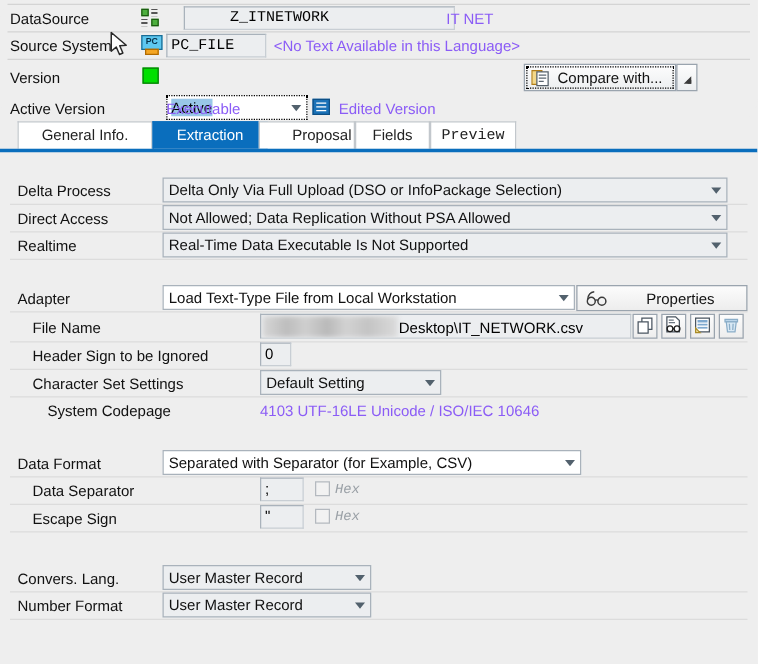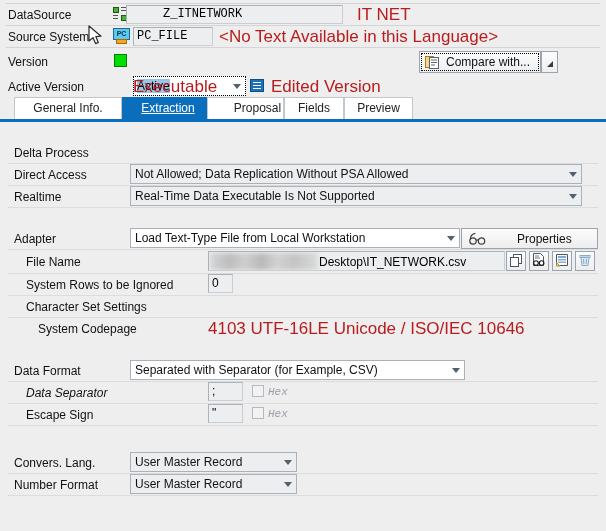--- a/index.html
+++ b/index.html
@@ -49,24 +49,24 @@
     font-size: 12px;
     line-height: 17px;
     padding: 0 3px;
     box-sizing: border-box;
     color: #000;
     white-space: nowrap;
     overflow: hidden;
   }
   .plain {
     position: absolute;
-    font-size: 17px;
+    font-size: 12px;
     white-space: nowrap;
     line-height: 16px;
-    color: #b91c1c;
+    color: #8b5cf6;
   }
 
   
   .icon-ds {
     position: absolute;
     width: 17px; height: 15px;
   }
   .icon-ds .sq { position: absolute; width: 6px; height: 6px; background: #4caf3d; border: 1px solid #1c5c12; box-sizing: border-box; }
   .icon-ds .dots { position: absolute; width: 5px; height: 6px; background:
       repeating-linear-gradient(to bottom, #555 0 1px, transparent 1px 3px); }
@@ -271,21 +271,21 @@
     <div class="hdr-row" style="top:4px;">
       <span class="lbl" style="left:8px; top:3px;">DataSource</span>
 
       <span class="icon-ds" style="left:113px; top:3px;">
         <span class="sq" style="left:0px; top:0px;"></span>
         <span class="dots" style="left:8px; top:0px;"></span>
         <span class="dots" style="left:0px; top:8px;"></span>
         <span class="sq" style="left:8px; top:8px;"></span>
       </span>
 
-      <span class="txtfield" style="left:126px; top:1px; width:217px; height:19px;padding-left:36px;">Z_ITNETWORK</span>
+      <span class="txtfield" style="left:147px; top:1px; width:217px; height:19px;padding-left:36px;">Z_ITNETWORK</span>
 
       <span class="plain" style="left:357px; top:3px;">IT NET</span>
     </div>
     <div class="hdr-sep" style="top:25px;"></div>
 
     <div class="hdr-row" style="top:26px;">
       <span class="lbl" style="left:8px; top:3px;">Source System</span>
 
       <span class="icon-pc" style="left:113px; top:2px;">
         <span class="mon">PC</span>
@@ -328,31 +328,35 @@
         <i></i>
           <i></i>
           <i></i>
       </span>
       <span class="plain" style="left:271px; top:3px;">Edited Version</span>
     </div>
   </div>
 
   <div class="tabstrip">
     <span class="tab" style="left:14px;  width:108px;">General Info.</span>
-    <span class="tab active" style="left:122px; width:92px;text-decoration:underline;">Extraction</span>
+    <span class="tab active" style="left:122px; width:92px;">Extraction</span>
     <span class="tab" style="left:207px; width:77px;padding-left:24px;">Proposal</span>
     <span class="tab" style="left:284px; width:60px;">Fields</span>
-    <span class="tab" style="left:344px; width:69px;">Preview</span>
+    <span class="tab" style="left:344px; width:69px;font-family:Liberation Mono, monospace;">Preview</span>
     <span class="tabs-underline"></span>
   </div>
 
   <div class="panel">
 
     <div class="frow" style="top:20px;">
       <span class="lbl" style="left:14px; top:3px;">Delta Process</span>
+      <span class="combo grey" style="left:130px; top:0px; width:452px; height:20px;">
+        <span>Delta Only Via Full Upload (DSO or InfoPackage Selection)</span>
+        <span class="arr"></span>
+      </span>
       <span class="dotline"></span>
     </div>
 
     <div class="frow" style="top:42px;">
       <span class="lbl" style="left:14px; top:3px;">Direct Access</span>
       <span class="combo grey" style="left:130px; top:0px; width:452px; height:20px;">
         <span>Not Allowed; Data Replication Without PSA Allowed</span>
         <span class="arr"></span>
       </span>
       <span class="dotline"></span>
@@ -424,46 +428,50 @@
           <rect x="4" y="3.5" width="10" height="2" fill="#bcd6ea" stroke="#8aadc8"></rect>
           <path d="M5 5.5h8l-1 8h-6z" fill="#d8e8f4" stroke="#8aadc8"></path>
           <line x1="7.5" y1="7" x2="7.8" y2="12" stroke="#8aadc8"></line>
           <line x1="10.5" y1="7" x2="10.2" y2="12" stroke="#8aadc8"></line>
         </svg>
       </span>
       <span class="dotline"></span>
     </div>
 
     <div class="frow" style="top:152px;">
-      <span class="lbl" style="left:26px; top:3px;">System Rows to be Ignored</span>
+      <span class="lbl" style="left:26px; top:3px;">Header Sign to be Ignored</span>
       <span class="txtfield" style="left:208px; top:0px; width:25px; height:19px; font-family:'Liberation Sans',sans-serif;">0</span>
       <span class="dotline"></span>
     </div>
 
     <div class="frow" style="top:174px;">
       <span class="lbl" style="left:26px; top:3px;">Character Set Settings</span>
+      <span class="combo grey" style="left:208px; top:0px; width:145px; height:20px;">
+        <span>Default Setting</span>
+        <span class="arr"></span>
+      </span>
       <span class="dotline"></span>
     </div>
 
     <div class="frow" style="top:196px;">
       <span class="lbl" style="left:38px; top:3px;">System Codepage</span>
       <span class="plain" style="left:208px; top:3px;">4103  UTF-16LE Unicode / ISO/IEC 10646</span>
     </div>
 
     <div class="frow" style="top:238px;">
       <span class="lbl" style="left:14px; top:3px;">Data Format</span>
       <span class="combo" style="left:130px; top:0px; width:335px; height:20px;">
         <span>Separated with Separator (for Example, CSV)</span>
         <span class="arr"></span>
       </span>
       <span class="dotline"></span>
     </div>
 
     <div class="frow" style="top:260px;">
-      <span class="lbl" style="left:26px; top:3px;font-style:italic;">Data Separator</span>
+      <span class="lbl" style="left:26px; top:3px;">Data Separator</span>
       <span class="txtfield" style="left:208px; top:0px; width:35px; height:19px; font-family:'Liberation Sans',sans-serif;">;</span>
       <span class="cbox" style="left:252px; top:3px;"></span>
       <span class="cbox-lbl" style="left:268px; top:3px;">Hex</span>
       <span class="dotline"></span>
     </div>
 
     <div class="frow" style="top:282px;">
       <span class="lbl" style="left:26px; top:3px;">Escape Sign</span>
       <span class="txtfield" style="left:208px; top:0px; width:35px; height:19px; font-family:'Liberation Sans',sans-serif;">"</span>
       <span class="cbox" style="left:252px; top:3px;"></span>

